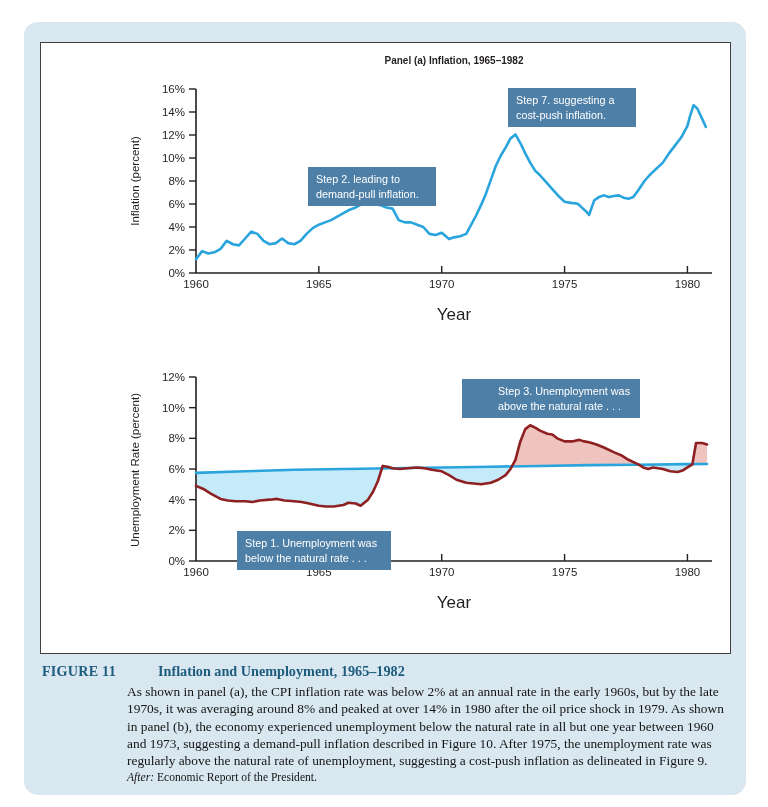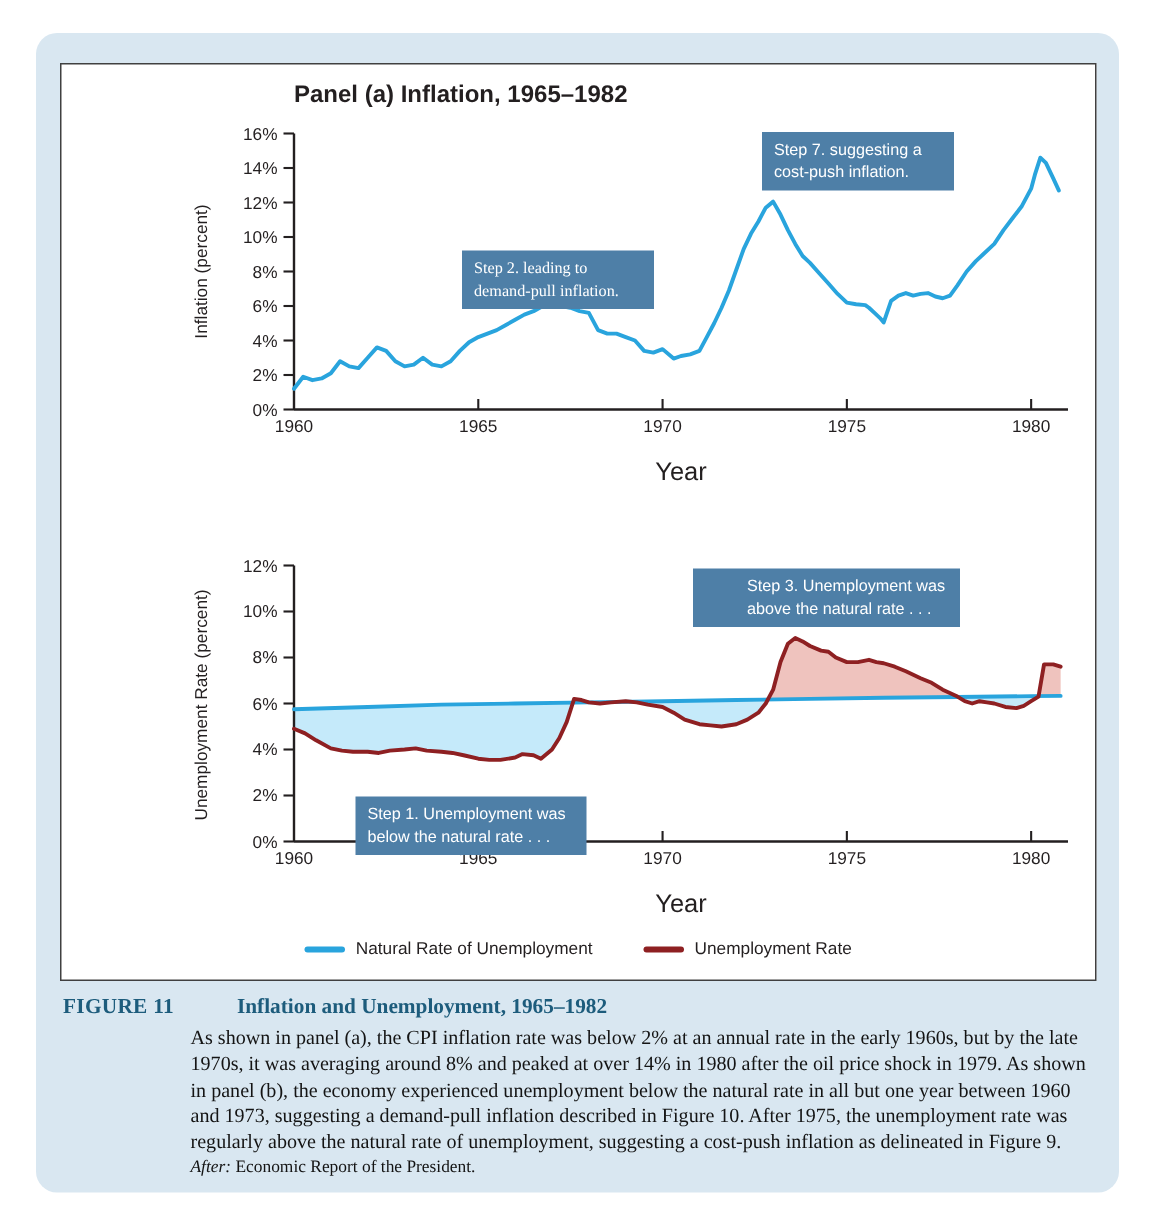--- a/index.html
+++ b/index.html
@@ -1,19 +1,19 @@
 <!DOCTYPE html>
 <html><head>
 <meta charset="utf-8">
 <style>
   html,body{margin:0;padding:0;background:#ffffff;font-family:"Liberation Sans",sans-serif;}
   .page{position:relative;width:768px;height:807px;background:#ffffff;overflow:hidden;}
   .card{position:absolute;left:24px;top:22px;width:722px;height:773px;background:#d9e7f1;border-radius:14px;}
   .chart-box{position:absolute;left:16px;top:20px;width:689px;height:610px;background:#ffffff;border:1px solid #404040;}
-  .panel-title{position:absolute;left:155px;width:516px;text-align:left;font-size:16px;font-weight:bold;color:#231f20;}
+  .panel-title{position:absolute;left:155px;width:516px;text-align:center;font-size:10px;font-weight:bold;color:#231f20;}
   .axis-ylabel{position:absolute;left:5px;width:184px;height:18px;text-align:center;font-size:11.5px;color:#231f20;transform:rotate(-90deg);}
   .axis-xlabel{position:absolute;left:155px;width:516px;text-align:center;font-size:17px;color:#231f20;}
   .chart-svg{position:absolute;left:0;width:689px;height:230px;overflow:visible;}
   .callout{position:absolute;color:#ffffff;font-size:10.8px;line-height:1.35;padding:5px 8px;white-space:pre-line;box-sizing:border-box;}
   .legend{position:absolute;left:0;top:584px;width:689px;display:flex;justify-content:center;gap:34px;align-items:center;font-size:11.5px;color:#231f20;}
   .legend-item{display:flex;align-items:center;gap:7px;}
   .legend-swatch{display:inline-block;width:27px;height:3.5px;border-radius:2px;}
   .caption{position:absolute;left:18px;top:641px;width:692px;display:flex;font-family:"Liberation Serif",serif;}
   .caption-label{width:85px;flex:0 0 85px;font-weight:bold;font-size:14.2px;color:#1d5c7c;letter-spacing:0.2px;}
   .caption-content{flex:1;max-width:614px;}
@@ -57,21 +57,21 @@
           <text x="277.8571428571429" y="205" text-anchor="middle" font-size="11.5" fill="#231f20">1965</text>
           <line x1="400.7142857142857" y1="183" x2="400.7142857142857" y2="190" stroke="#231f20" stroke-width="1.4"></line>
           <text x="400.7142857142857" y="205" text-anchor="middle" font-size="11.5" fill="#231f20">1970</text>
           <line x1="523.5714285714286" y1="183" x2="523.5714285714286" y2="190" stroke="#231f20" stroke-width="1.4"></line>
           <text x="523.5714285714286" y="205" text-anchor="middle" font-size="11.5" fill="#231f20">1975</text>
           <line x1="646.4285714285714" y1="183" x2="646.4285714285714" y2="190" stroke="#231f20" stroke-width="1.4"></line>
           <text x="646.4285714285714" y="205" text-anchor="middle" font-size="11.5" fill="#231f20">1980</text>
           <polyline points="155.00,176.20 161.14,168.15 167.29,170.45 173.43,169.30 179.57,165.85 185.71,157.80 191.86,161.25 198.00,162.40 204.14,155.50 210.29,148.60 216.43,150.90 222.57,157.80 228.71,161.25 234.86,160.10 241.00,155.50 247.14,160.10 253.29,161.25 259.43,157.80 265.57,150.90 271.71,145.15 277.86,141.70 284.00,139.40 290.14,137.10 296.29,133.65 302.43,130.20 308.57,126.75 314.71,124.45 320.86,121.00 327.00,119.85 333.14,121.00 339.29,122.15 345.43,124.45 351.57,125.60 357.71,137.10 363.86,139.40 370.00,139.40 376.14,141.70 382.29,144.00 388.43,150.90 394.57,152.05 400.71,149.75 408.09,156.07 413.00,154.35 419.14,153.20 425.29,150.90 430.20,141.70 435.11,132.50 440.03,122.15 444.94,110.65 449.86,96.85 454.77,83.05 459.69,72.70 464.60,64.65 469.51,55.45 474.43,51.42 479.34,60.05 484.26,70.40 489.17,79.60 494.09,87.65 499.00,92.25 505.14,99.15 511.29,106.05 517.43,112.95 523.57,118.70 529.71,119.85 535.86,120.42 538.31,122.15 542.00,125.60 545.69,129.05 548.14,131.93 553.06,117.55 557.97,114.10 562.89,112.38 567.80,114.10 572.71,112.95 577.63,112.38 582.54,114.67 587.46,115.83 592.37,114.10 597.29,107.20 603.43,98.00 609.57,91.10 614.49,86.50 621.86,79.60 628.00,70.40 634.14,62.35 640.29,54.30 646.43,42.80 648.89,33.60 652.57,22.10 656.26,25.55 661.17,35.90 664.86,43.95" fill="none" stroke="#29a4dd" stroke-width="2.6" stroke-linejoin="round" stroke-linecap="round"></polyline>
         </svg>
       <div class="axis-xlabel" style="top:262px;">Year</div>
-      <div class="callout" style="left: 267px; top: 124px; width: 128px; background: rgb(78, 127, 167); font-family: Liberation Serif, serif;">Step 2. leading to
+      <div class="callout" style="left: 267px; top: 124px; width: 128px; background: rgb(78, 127, 167);">Step 2. leading to
 demand-pull inflation.</div>
       <div class="callout" style="left: 467px; top: 45px; width: 128px; background: rgb(78, 127, 167);">Step 7. suggesting a
 cost-push inflation.</div>
 
       <div class="axis-ylabel" style="top:418px;">Unemployment Rate (percent)</div>
       <svg class="chart-svg" style="top:328px;">
           <polygon points="155.00,114.87 156.22,115.37 157.43,115.88 158.65,116.39 159.87,116.89 161.08,117.40 162.30,117.90 163.52,118.65 164.73,119.41 165.95,120.17 167.17,120.93 168.39,121.69 169.60,122.45 170.82,123.12 172.04,123.79 173.25,124.45 174.47,125.11 175.69,125.78 176.90,126.44 178.12,127.11 179.34,127.77 180.55,128.10 181.77,128.36 182.99,128.61 184.20,128.86 185.42,129.12 186.64,129.37 187.86,129.53 189.07,129.65 190.29,129.78 191.51,129.91 192.72,130.03 193.94,130.16 195.16,130.20 196.37,130.20 197.59,130.20 198.81,130.20 200.02,130.20 201.24,130.20 202.46,130.20 203.67,130.20 204.89,130.28 206.11,130.40 207.33,130.53 208.54,130.66 209.76,130.78 210.98,130.91 212.19,130.83 213.41,130.57 214.63,130.32 215.84,130.07 217.06,129.81 218.28,129.56 219.49,129.39 220.71,129.29 221.93,129.20 223.14,129.10 224.36,129.01 225.58,128.91 226.80,128.82 228.01,128.72 229.23,128.61 230.45,128.49 231.66,128.36 232.88,128.23 234.10,128.11 235.31,127.98 236.53,127.99 237.75,128.25 238.96,128.50 240.18,128.75 241.40,129.00 242.61,129.26 243.83,129.46 245.05,129.56 246.27,129.65 247.48,129.75 248.70,129.84 249.92,129.94 251.13,130.03 252.35,130.13 253.57,130.23 254.78,130.36 256.00,130.48 257.22,130.61 258.43,130.74 259.65,130.86 260.87,131.01 262.08,131.26 263.30,131.52 264.52,131.77 265.74,132.02 266.95,132.28 268.17,132.53 269.39,132.82 270.60,133.10 271.82,133.39 273.04,133.67 274.25,133.96 275.47,134.24 276.69,134.53 277.90,134.80 279.12,134.93 280.34,135.06 281.55,135.18 282.77,135.31 283.99,135.44 285.21,135.56 286.42,135.57 287.64,135.57 288.86,135.57 290.07,135.57 291.29,135.57 292.51,135.57 293.72,135.39 294.94,135.20 296.16,135.01 297.37,134.82 298.59,134.63 299.81,134.44 301.02,134.25 302.24,134.06 303.46,133.55 304.68,132.98 305.89,132.41 307.11,131.84 308.33,131.84 309.54,131.96 310.76,132.09 311.98,132.22 313.19,132.34 314.41,132.47 315.63,132.93 316.84,133.50 318.06,134.07 319.28,134.64 320.49,134.08 321.71,133.07 322.93,132.05 324.15,131.04 325.36,130.03 326.58,129.02 327.80,127.43 329.01,125.53 330.23,123.63 331.45,121.73 332.66,119.36 333.88,116.71 335.10,114.05 336.31,111.39 337.53,108.08 338.75,104.28 339.96,100.48 340.95,97.40 340.95,97.40 339.96,97.41 338.75,97.43 337.53,97.45 336.31,97.47 335.10,97.49 333.88,97.51 332.66,97.53 331.45,97.55 330.23,97.57 329.01,97.59 327.80,97.60 326.58,97.62 325.36,97.64 324.15,97.66 322.93,97.68 321.71,97.70 320.49,97.72 319.28,97.74 318.06,97.76 316.84,97.78 315.63,97.79 314.41,97.81 313.19,97.83 311.98,97.85 310.76,97.87 309.54,97.89 308.33,97.91 307.11,97.93 305.89,97.95 304.68,97.96 303.46,97.98 302.24,98.00 301.02,98.02 299.81,98.04 298.59,98.06 297.37,98.08 296.16,98.10 294.94,98.12 293.72,98.14 292.51,98.15 291.29,98.17 290.07,98.19 288.86,98.21 287.64,98.23 286.42,98.25 285.21,98.27 283.99,98.29 282.77,98.31 281.55,98.33 280.34,98.34 279.12,98.36 277.90,98.38 276.69,98.40 275.47,98.42 274.25,98.44 273.04,98.46 271.82,98.48 270.60,98.50 269.39,98.52 268.17,98.53 266.95,98.55 265.74,98.57 264.52,98.59 263.30,98.61 262.08,98.63 260.87,98.65 259.65,98.67 258.43,98.69 257.22,98.71 256.00,98.72 254.78,98.74 253.57,98.76 252.35,98.80 251.13,98.83 249.92,98.87 248.70,98.91 247.48,98.95 246.27,98.99 245.05,99.02 243.83,99.06 242.61,99.10 241.40,99.14 240.18,99.18 238.96,99.21 237.75,99.25 236.53,99.29 235.31,99.33 234.10,99.37 232.88,99.40 231.66,99.44 230.45,99.48 229.23,99.52 228.01,99.56 226.80,99.59 225.58,99.63 224.36,99.67 223.14,99.71 221.93,99.75 220.71,99.78 219.49,99.82 218.28,99.86 217.06,99.90 215.84,99.93 214.63,99.97 213.41,100.01 212.19,100.05 210.98,100.09 209.76,100.12 208.54,100.16 207.33,100.20 206.11,100.24 204.89,100.28 203.67,100.31 202.46,100.35 201.24,100.39 200.02,100.43 198.81,100.47 197.59,100.50 196.37,100.54 195.16,100.58 193.94,100.62 192.72,100.66 191.51,100.69 190.29,100.73 189.07,100.77 187.86,100.81 186.64,100.85 185.42,100.88 184.20,100.92 182.99,100.96 181.77,101.00 180.55,101.04 179.34,101.07 178.12,101.11 176.90,101.15 175.69,101.19 174.47,101.23 173.25,101.26 172.04,101.30 170.82,101.34 169.60,101.38 168.39,101.42 167.17,101.45 165.95,101.49 164.73,101.53 163.52,101.57 162.30,101.61 161.08,101.64 159.87,101.68 158.65,101.72 157.43,101.76 156.22,101.80 155.00,101.83" fill="#c5eafa" stroke="none"></polygon>
           <polygon points="340.95,97.40 341.18,96.69 342.40,95.04 343.61,95.23 344.83,95.42 346.05,95.61 347.27,95.89 348.48,96.27 349.70,96.65 350.92,97.03 351.84,97.23 351.84,97.23 350.92,97.24 349.70,97.26 348.48,97.28 347.27,97.30 346.05,97.32 344.83,97.34 343.61,97.36 342.40,97.38 341.18,97.40 340.95,97.40" fill="#efc3be" stroke="none"></polygon>
           <polygon points="351.84,97.23 352.13,97.29 353.35,97.42 354.57,97.54 355.78,97.67 357.00,97.80 358.22,97.92 359.43,97.95 360.65,97.82 361.87,97.70 363.08,97.57 364.30,97.44 365.52,97.32 366.74,97.20 367.95,97.11 369.17,97.01 370.00,96.95 370.00,96.95 369.17,96.96 367.95,96.98 366.74,97.00 365.52,97.02 364.30,97.03 363.08,97.05 361.87,97.07 360.65,97.09 359.43,97.11 358.22,97.13 357.00,97.15 355.78,97.17 354.57,97.19 353.35,97.21 352.13,97.22 351.84,97.23" fill="#c5eafa" stroke="none"></polygon>
           <polygon points="370.00,96.95 370.39,96.92 371.60,96.82 372.82,96.73 374.04,96.63 375.25,96.54 376.47,96.50 377.69,96.63 378.90,96.75 379.35,96.80 379.35,96.80 378.90,96.81 377.69,96.83 376.47,96.84 375.25,96.86 374.04,96.88 372.82,96.90 371.60,96.92 370.39,96.94 370.00,96.95" fill="#efc3be" stroke="none"></polygon>
@@ -106,30 +106,20 @@
           <text x="646.4285714285714" y="205" text-anchor="middle" font-size="11.5" fill="#231f20">1980</text>
           <polyline points="155.00,101.83 204.14,100.30 253.29,98.77 302.43,98.00 351.57,97.23 400.71,96.47 449.86,95.70 499.00,94.93 548.14,94.17 597.29,93.71 646.43,93.09 666.09,92.94" fill="none" stroke="#29a4dd" stroke-width="2.6" stroke-linejoin="round" stroke-linecap="round"></polyline>
           <polyline points="155.00,114.87 162.37,117.93 169.74,122.53 179.57,127.90 186.94,129.43 194.31,130.20 204.14,130.20 211.51,130.97 218.89,129.43 228.71,128.67 236.09,127.90 243.46,129.43 253.29,130.20 260.66,130.97 268.03,132.50 277.86,134.80 285.23,135.57 292.60,135.57 302.43,134.03 307.34,131.73 314.71,132.50 319.63,134.80 327.00,128.67 331.91,121.00 336.83,110.27 341.74,94.93 346.66,95.70 351.57,97.23 358.94,98.00 366.31,97.23 376.14,96.47 383.51,97.23 390.89,98.77 400.71,100.30 408.09,104.13 415.46,108.73 425.29,111.80 432.66,112.57 440.03,113.33 449.86,111.80 457.23,108.73 464.60,104.13 469.51,98.00 474.43,88.80 479.34,70.40 484.26,58.13 489.17,54.30 494.09,56.60 499.00,59.67 506.37,62.73 511.29,63.50 516.20,67.33 523.57,70.40 530.94,70.40 538.31,68.87 543.23,70.40 548.14,71.17 555.51,73.47 562.89,76.53 572.71,81.13 580.09,84.20 587.46,88.80 597.29,93.40 602.20,96.47 607.11,98.00 612.03,96.47 616.94,97.23 621.86,98.00 629.23,100.30 636.60,101.07 641.51,99.53 646.43,96.47 651.34,93.40 655.03,71.93 661.17,71.93 666.09,73.47" fill="none" stroke="#8e2022" stroke-width="2.6" stroke-linejoin="round" stroke-linecap="round"></polyline>
         </svg>
       <div class="axis-xlabel" style="top:550px;">Year</div>
       <div class="callout" style="left: 196px; top: 472px; width: 154px; background: rgb(78, 127, 167); margin-top: 16px;">Step 1. Unemployment was
 below the natural rate . . .</div>
       <div class="callout" style="left: 421px; top: 336px; width: 178px; background: rgb(78, 127, 167); padding-left: 36px;">Step 3. Unemployment was
 above the natural rate . . .</div>
 
-      <div class="legend">
-        <div class="legend-item">
-          <span class="legend-swatch" style="background: rgb(41, 164, 221);"></span>
-          <span>Natural Rate of Unemployment</span>
-        </div>
-        <div class="legend-item">
-          <span class="legend-swatch" style="background: rgb(142, 32, 34);"></span>
-          <span>Unemployment Rate</span>
-        </div>
-      </div>
     </div>
 
     <div class="caption">
       <div class="caption-label">FIGURE 11</div>
       <div class="caption-content">
         <div class="caption-title">Inflation and Unemployment, 1965–1982</div>
         <div class="caption-body">As shown in panel (a), the CPI inflation rate was below 2% at an annual rate in the early 1960s, but by the late 1970s, it was averaging around 8% and peaked at over 14% in 1980 after the oil price shock in 1979. As shown in panel (b), the economy experienced unemployment below the natural rate in all but one year between 1960 and 1973, suggesting a demand-pull inflation described in Figure 10. After 1975, the unemployment rate was regularly above the natural rate of unemployment, suggesting a cost-push inflation as delineated in Figure 9.</div>
         <div class="caption-source"><span class="src">After:</span> <span>Economic Report of the President.</span></div>
       </div>
     </div>

